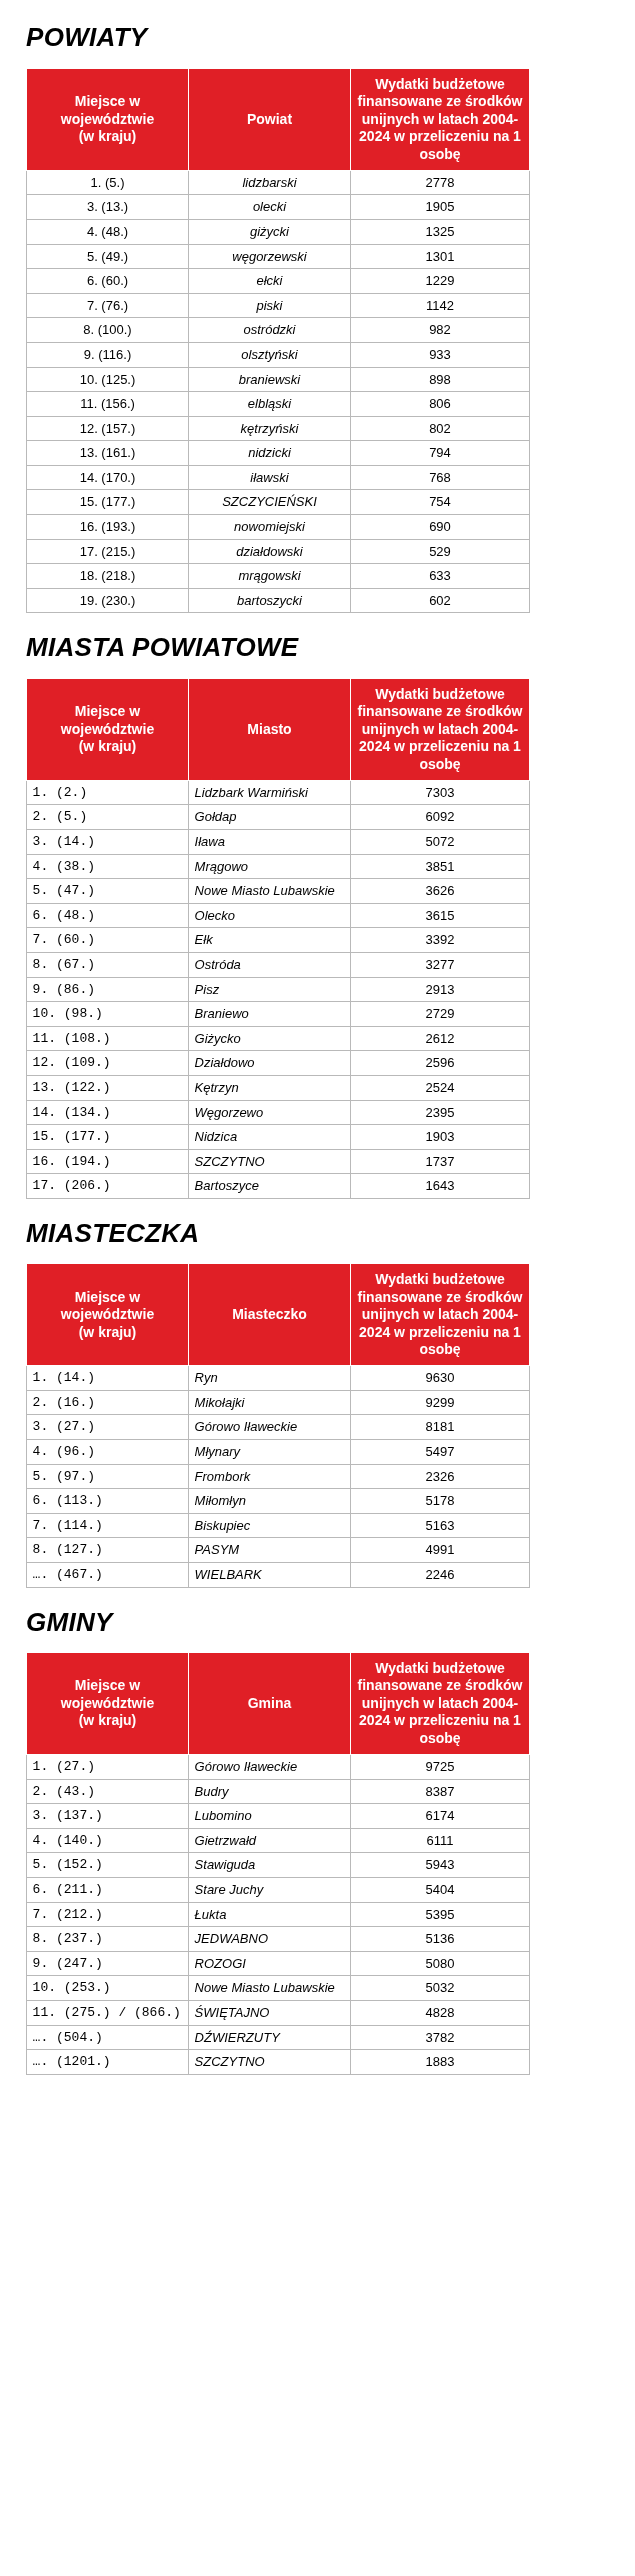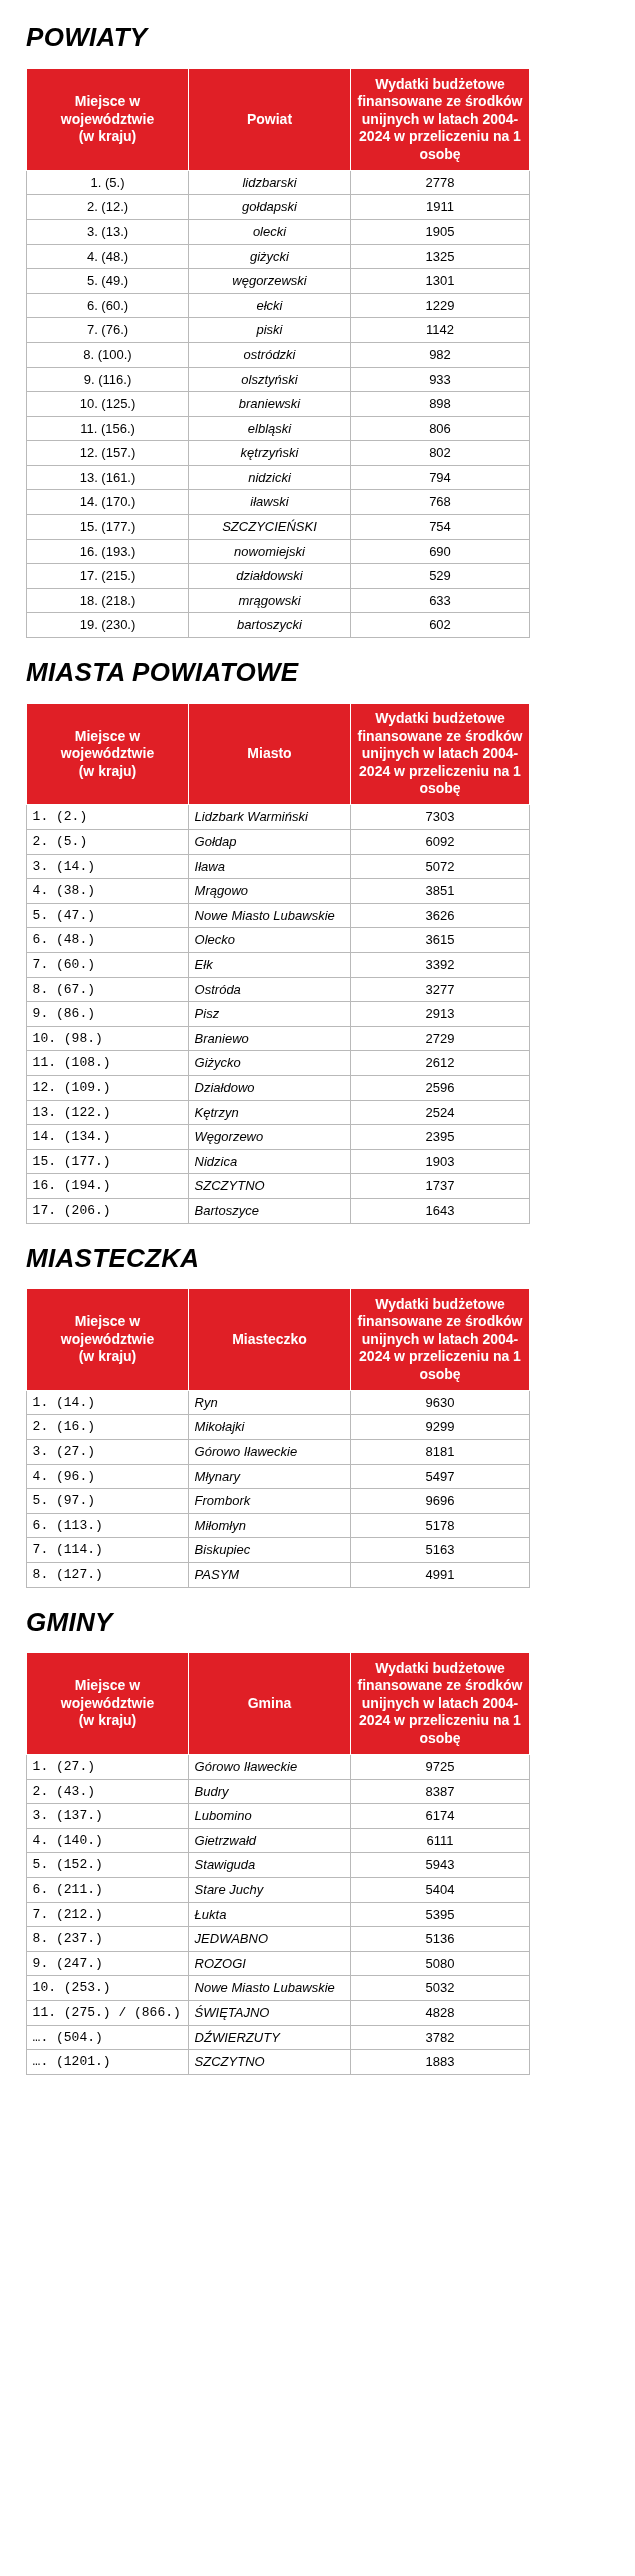--- a/index.html
+++ b/index.html
@@ -98,25 +98,20 @@
           <th>Wydatki budżetowe finansowane ze środków unijnych w latach 2004-2024 w przeliczeniu na 1 osobę</th>
         </tr>
       </thead>
       <tbody>
           <tr>
             <td class="rank multiline">1. (5.)</td>
             <td class="name">lidzbarski</td>
             <td class="val">2778</td>
           </tr>
           <tr>
-            <td class="rank multiline">2. (12.)</td>
-            <td class="name">gołdapski</td>
-            <td class="val">1911</td>
-          </tr>
-          <tr>
             <td class="rank multiline">3. (13.)</td>
             <td class="name">olecki</td>
             <td class="val">1905</td>
           </tr>
           <tr>
             <td class="rank multiline">4. (48.)</td>
             <td class="name">giżycki</td>
             <td class="val">1325</td>
           </tr>
           <tr>
@@ -337,36 +332,41 @@
             <td class="val">8181</td>
           </tr>
           <tr>
             <td class="rank multiline">4. (96.)</td>
             <td class="name">Młynary</td>
             <td class="val">5497</td>
           </tr>
           <tr>
             <td class="rank multiline">5. (97.)</td>
             <td class="name">Frombork</td>
-            <td class="val">9696</td>
+            <td class="val">2326</td>
           </tr>
           <tr>
             <td class="rank multiline">6. (113.)</td>
             <td class="name">Miłomłyn</td>
             <td class="val">5178</td>
           </tr>
           <tr>
             <td class="rank multiline">7. (114.)</td>
             <td class="name">Biskupiec</td>
             <td class="val">5163</td>
           </tr>
           <tr>
             <td class="rank multiline">8. (127.)</td>
             <td class="name">PASYM</td>
             <td class="val">4991</td>
+          </tr>
+          <tr>
+            <td class="rank multiline">…. (467.)</td>
+            <td class="name">WIELBARK</td>
+            <td class="val">2246</td>
           </tr>
         </tbody>
     </table>
   </div>
 
   <div class="section">
     <h1 class="section-title">GMINY</h1>
     <table class="data tbl-left">
       <colgroup>
           <col class="c-rank">

